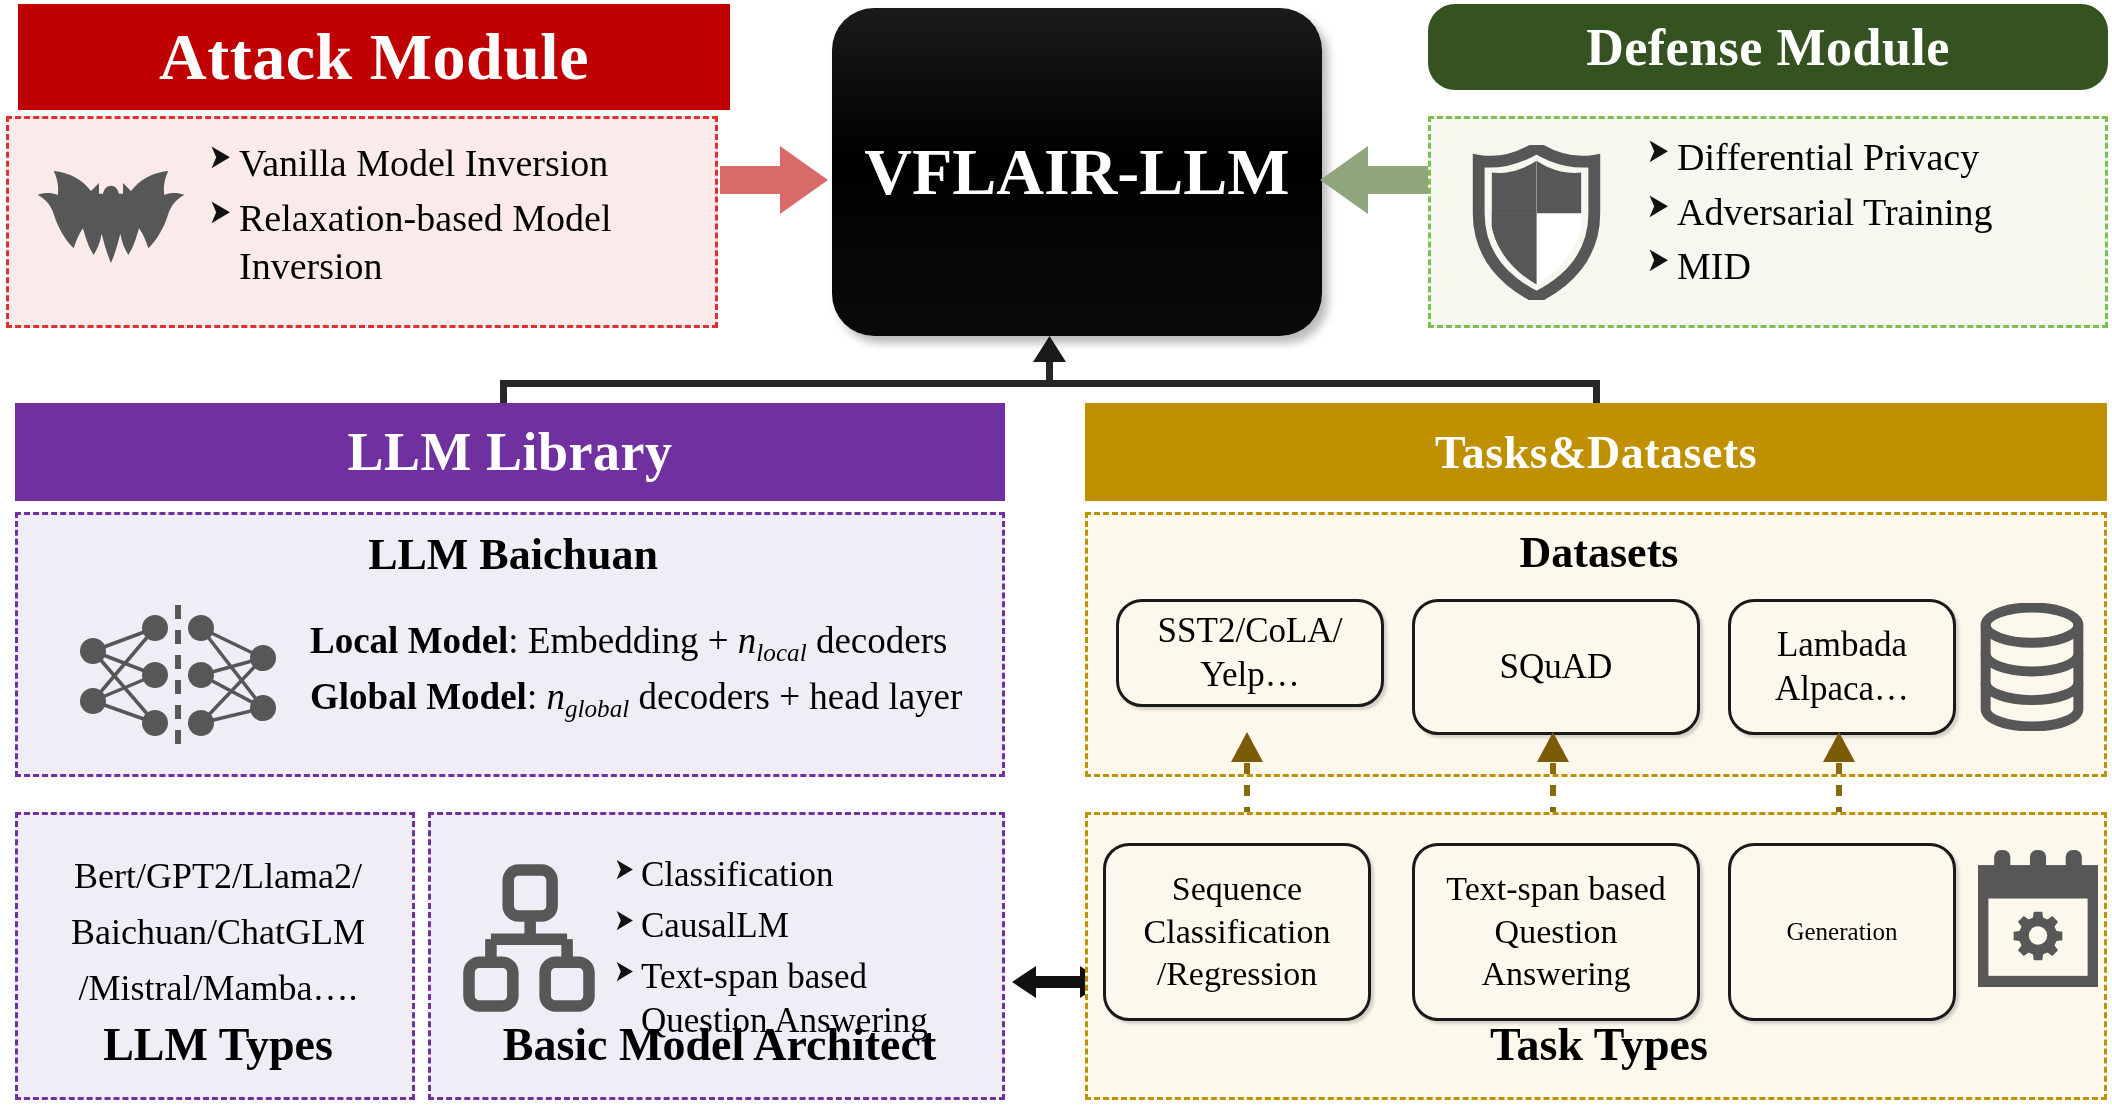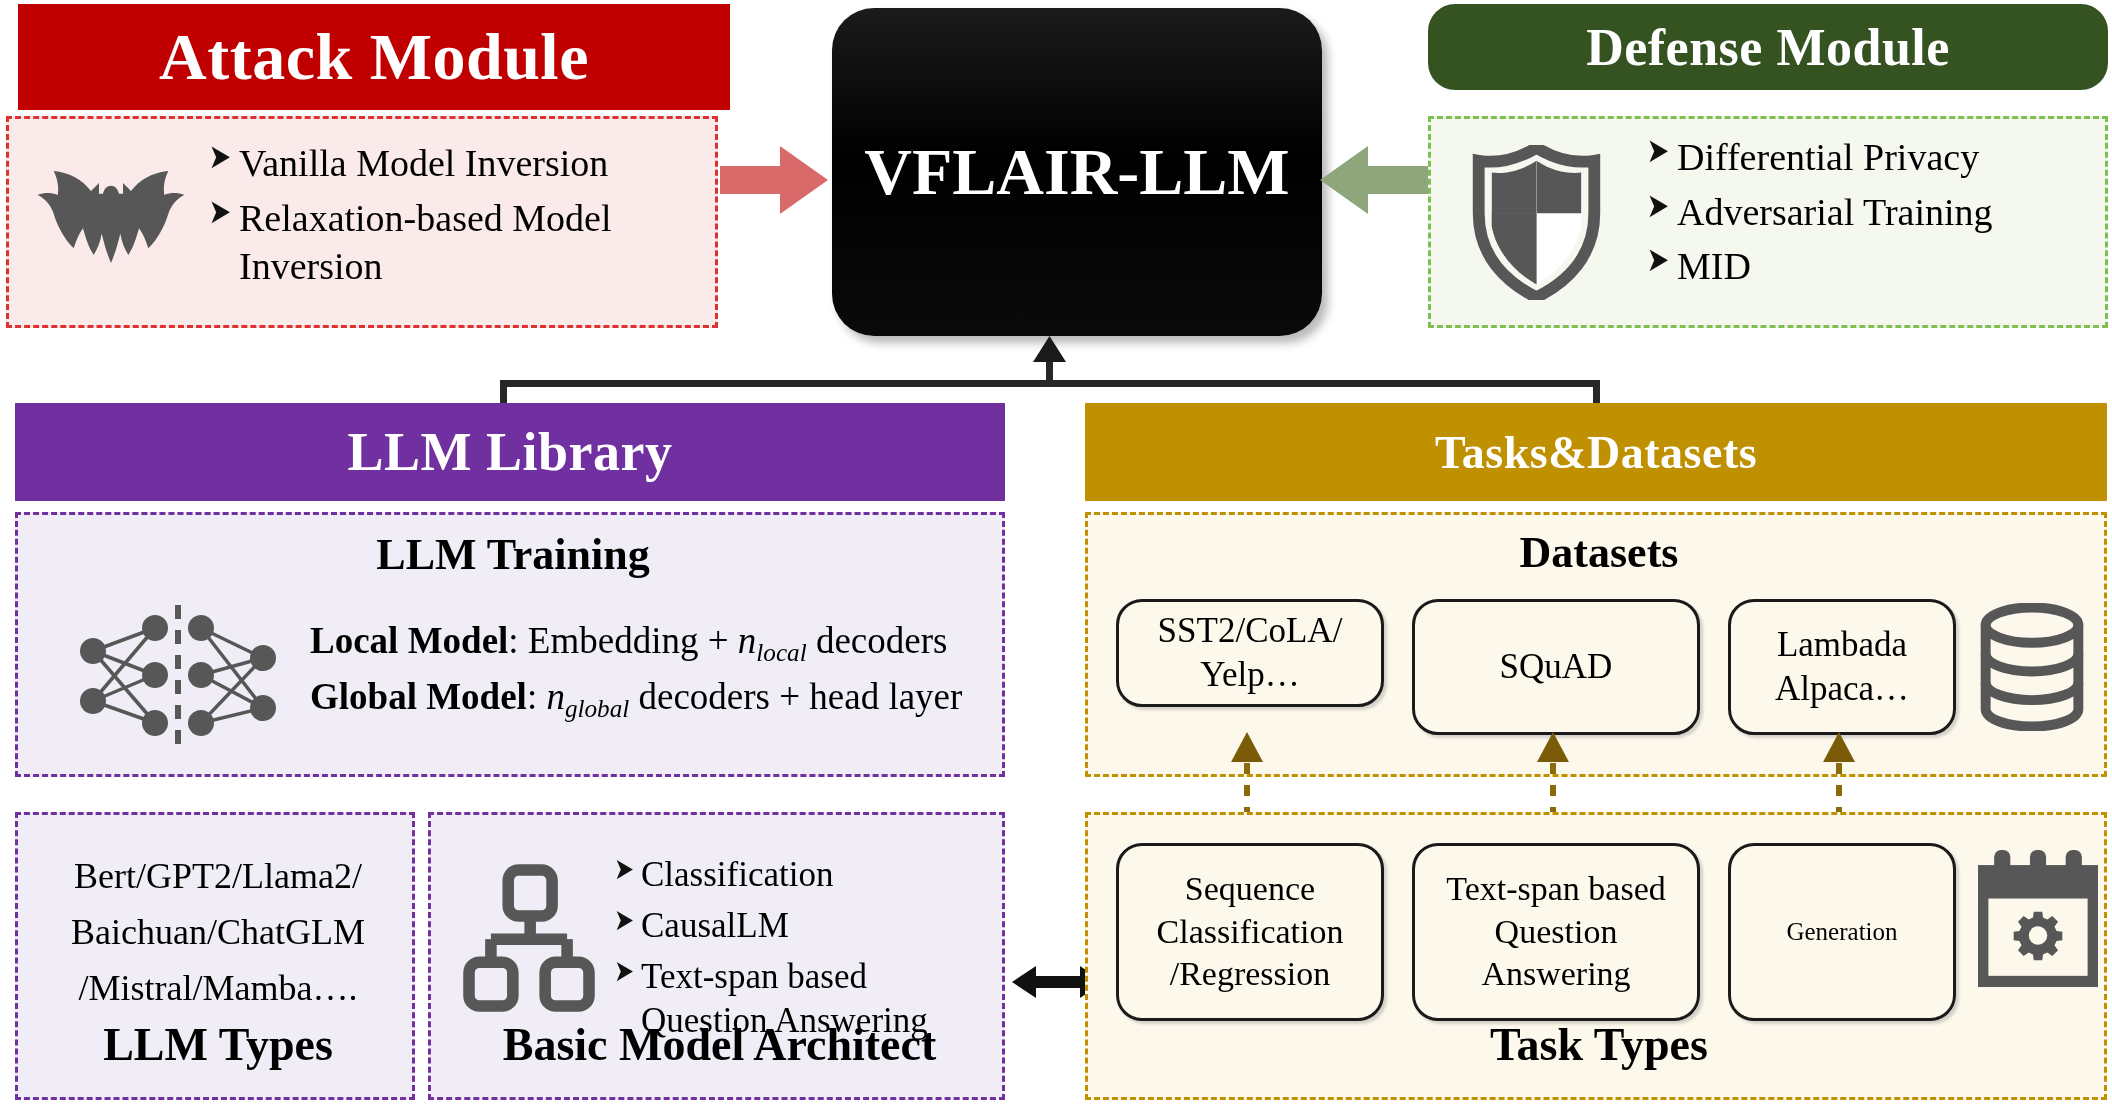--- a/index.html
+++ b/index.html
@@ -163,21 +163,21 @@
     <rect x="566" y="18" width="7" height="30" fill="#272727"></rect>
     <path d="M569.5 0 L586 26 L553 26 Z" fill="#1a1a1a"></path>
   </svg>
 </div>
 
 <div class="abs hdr hdr-lib" style="left:15px; top:403px; width:990px; height:98px; font-size:54px;">
   <span>LLM Library</span>
 </div>
 
 <div class="abs panel panel-purple" style="left:15px; top:512px; width:990px; height:265px;">
-  <div class="abs center-title" style="left:0; top:14px; width:990px; font-size:44px;">LLM Training</div>
+  <div class="abs center-title" style="left:0; top:14px; width:990px; font-size:44px;">LLM Baichuan</div>
 
   <div class="abs" style="left:45px; top:88px; width:230px; height:145px;">
     <svg viewBox="0 0 230 145" width="230" height="145" aria-hidden="true">
       <g stroke="#575757" stroke-width="3.5" fill="none">
         <line x1="30" y1="48" x2="92" y2="25"></line>
           <line x1="30" y1="48" x2="92" y2="72"></line>
           <line x1="30" y1="48" x2="92" y2="120"></line>
         <line x1="30" y1="98" x2="92" y2="25"></line>
           <line x1="30" y1="98" x2="92" y2="72"></line>
           <line x1="30" y1="98" x2="92" y2="120"></line>
@@ -307,21 +307,21 @@
     </g>
     <g fill="#7a5c08">
       <path d="M162 0 L178 30 L146 30 Z"></path>
       <path d="M468 0 L484 30 L452 30 Z"></path>
       <path d="M754 0 L770 30 L738 30 Z"></path>
     </g>
   </svg>
 </div>
 
 <div class="abs panel panel-gold" style="left:1085px; top:812px; width:1022px; height:288px;">
-  <div class="abs rounded-node" style="left:28px; top:28px; width:268px; height:178px; font-size:34px;">
+  <div class="abs rounded-node" style="left:15px; top:28px; width:268px; height:178px; font-size:34px;">
     <div>
       <div>Sequence</div>
       <div>Classification</div>
       <div>/Regression</div>
     </div>
   </div>
 
   <div class="abs rounded-node" style="left:324px; top:28px; width:288px; height:178px; font-size:34px;">
     <div>
       <div>Text-span based</div>

